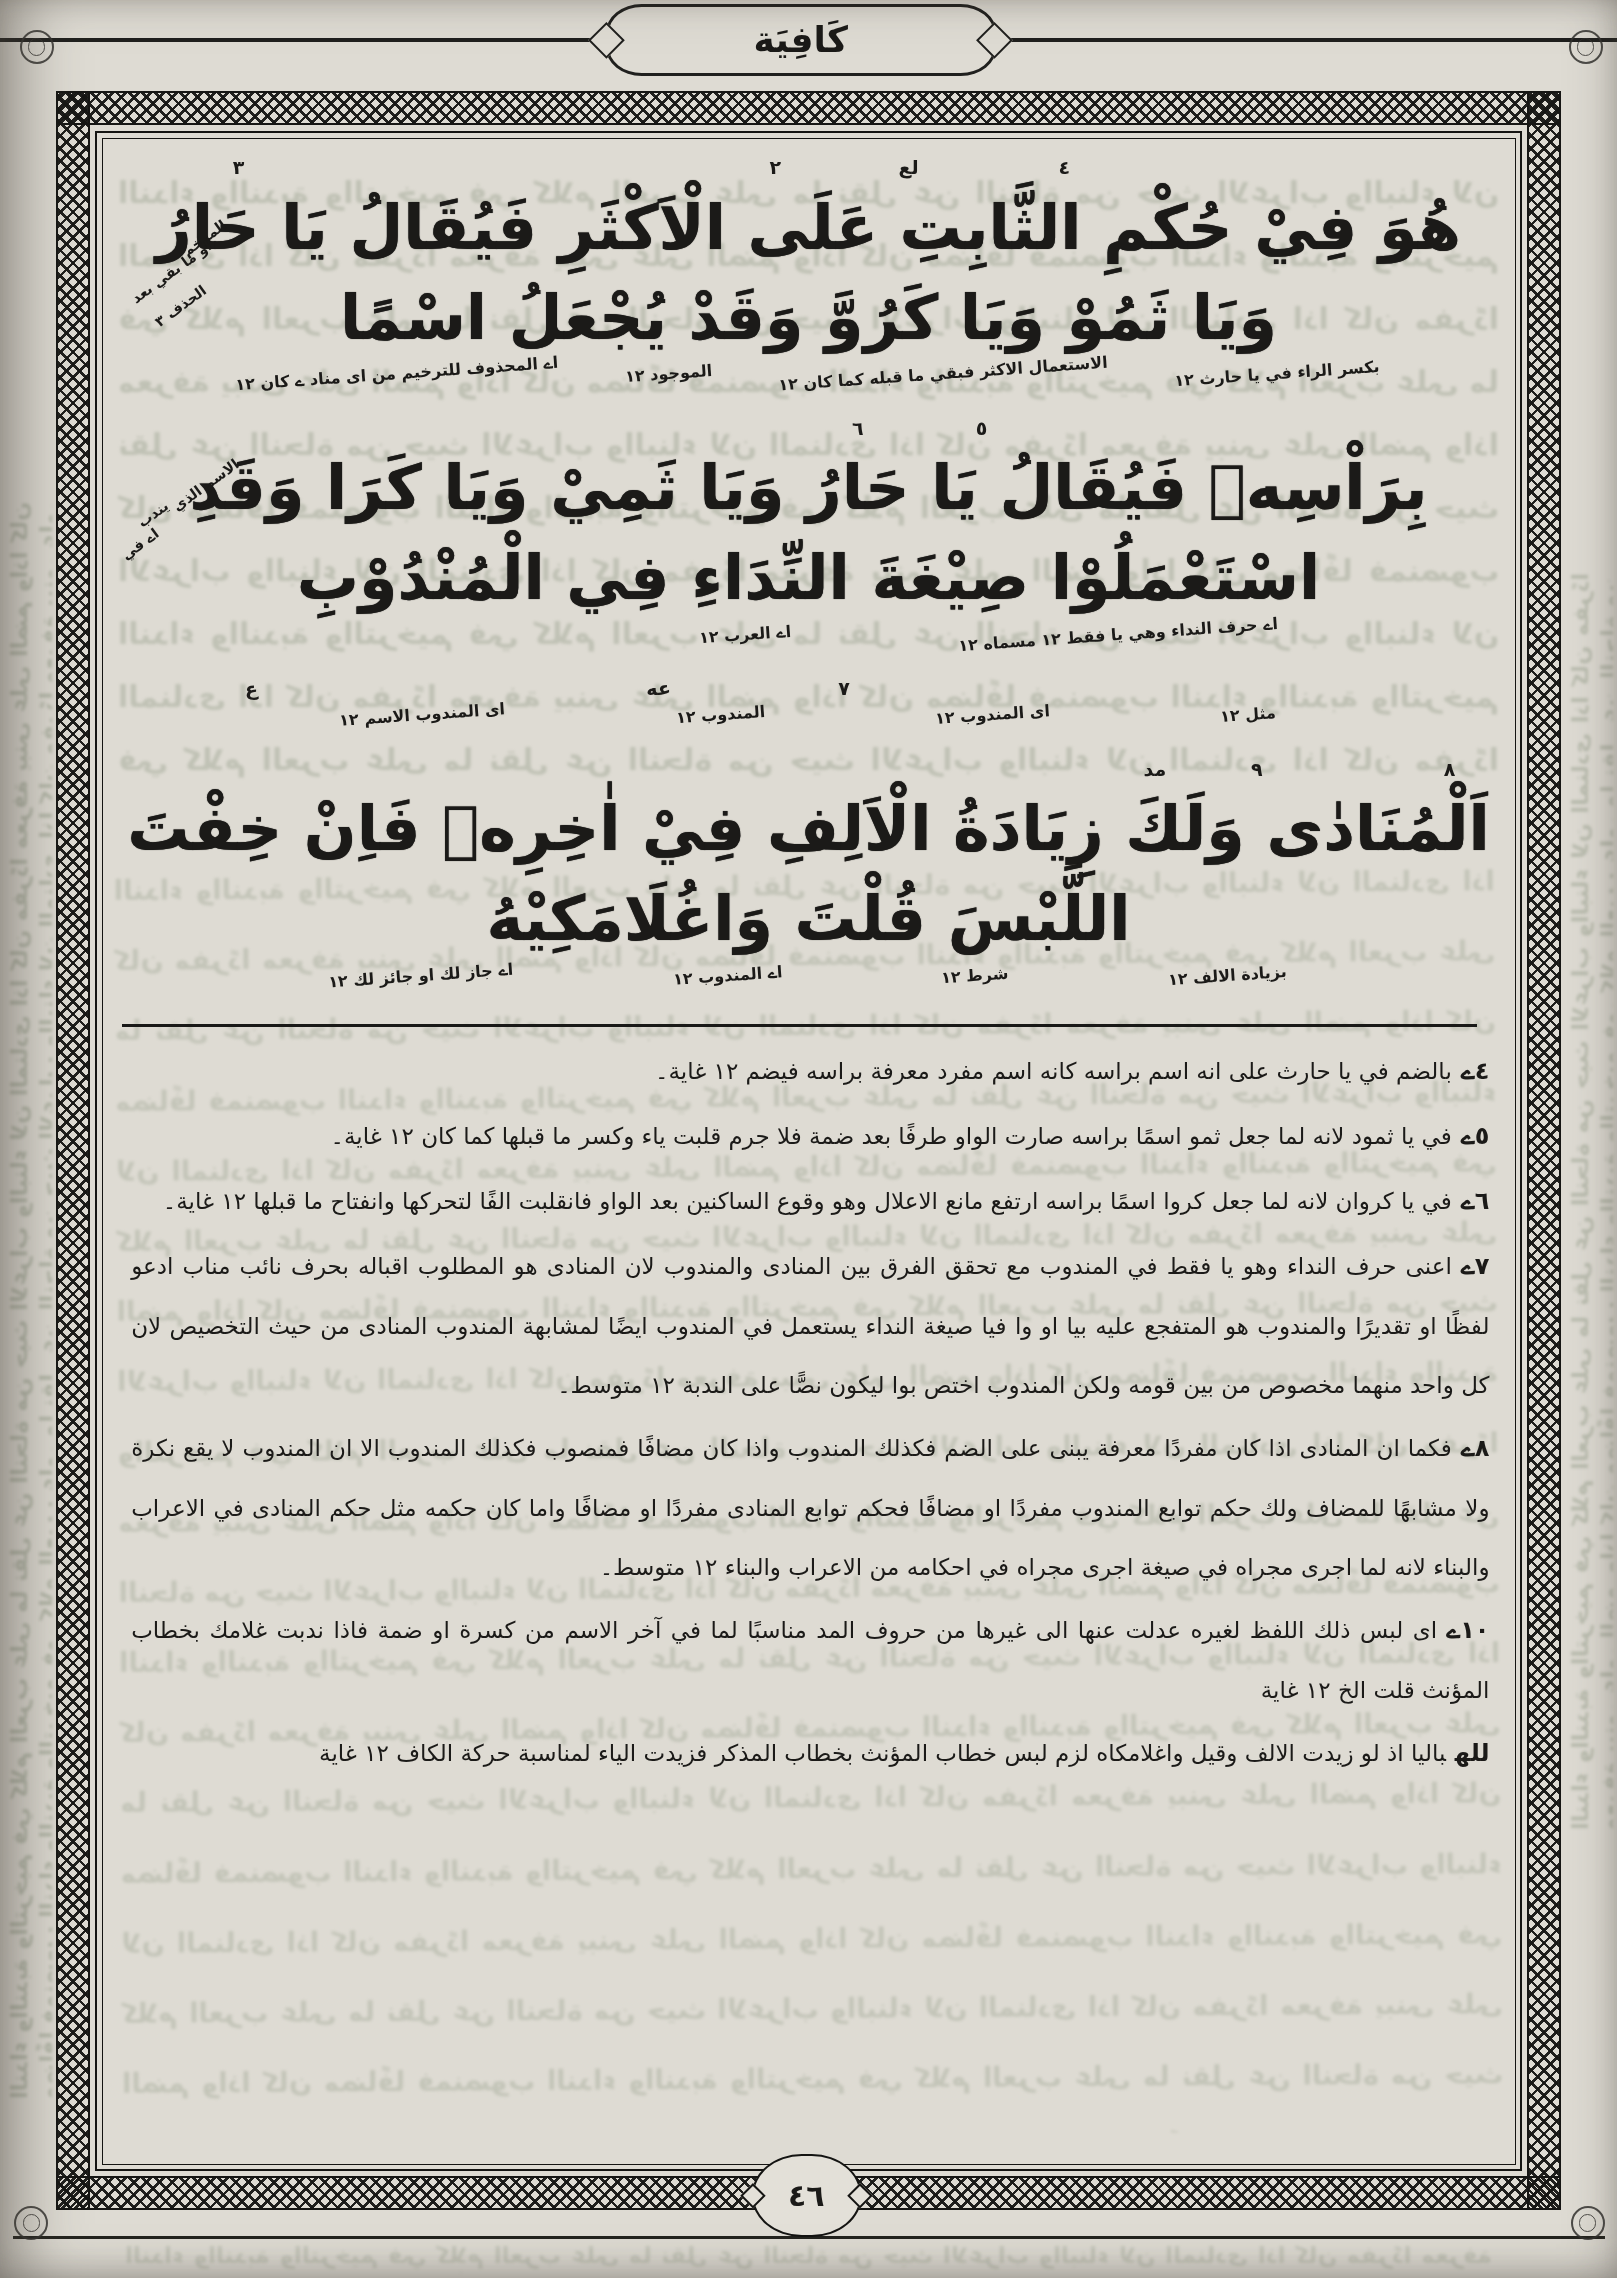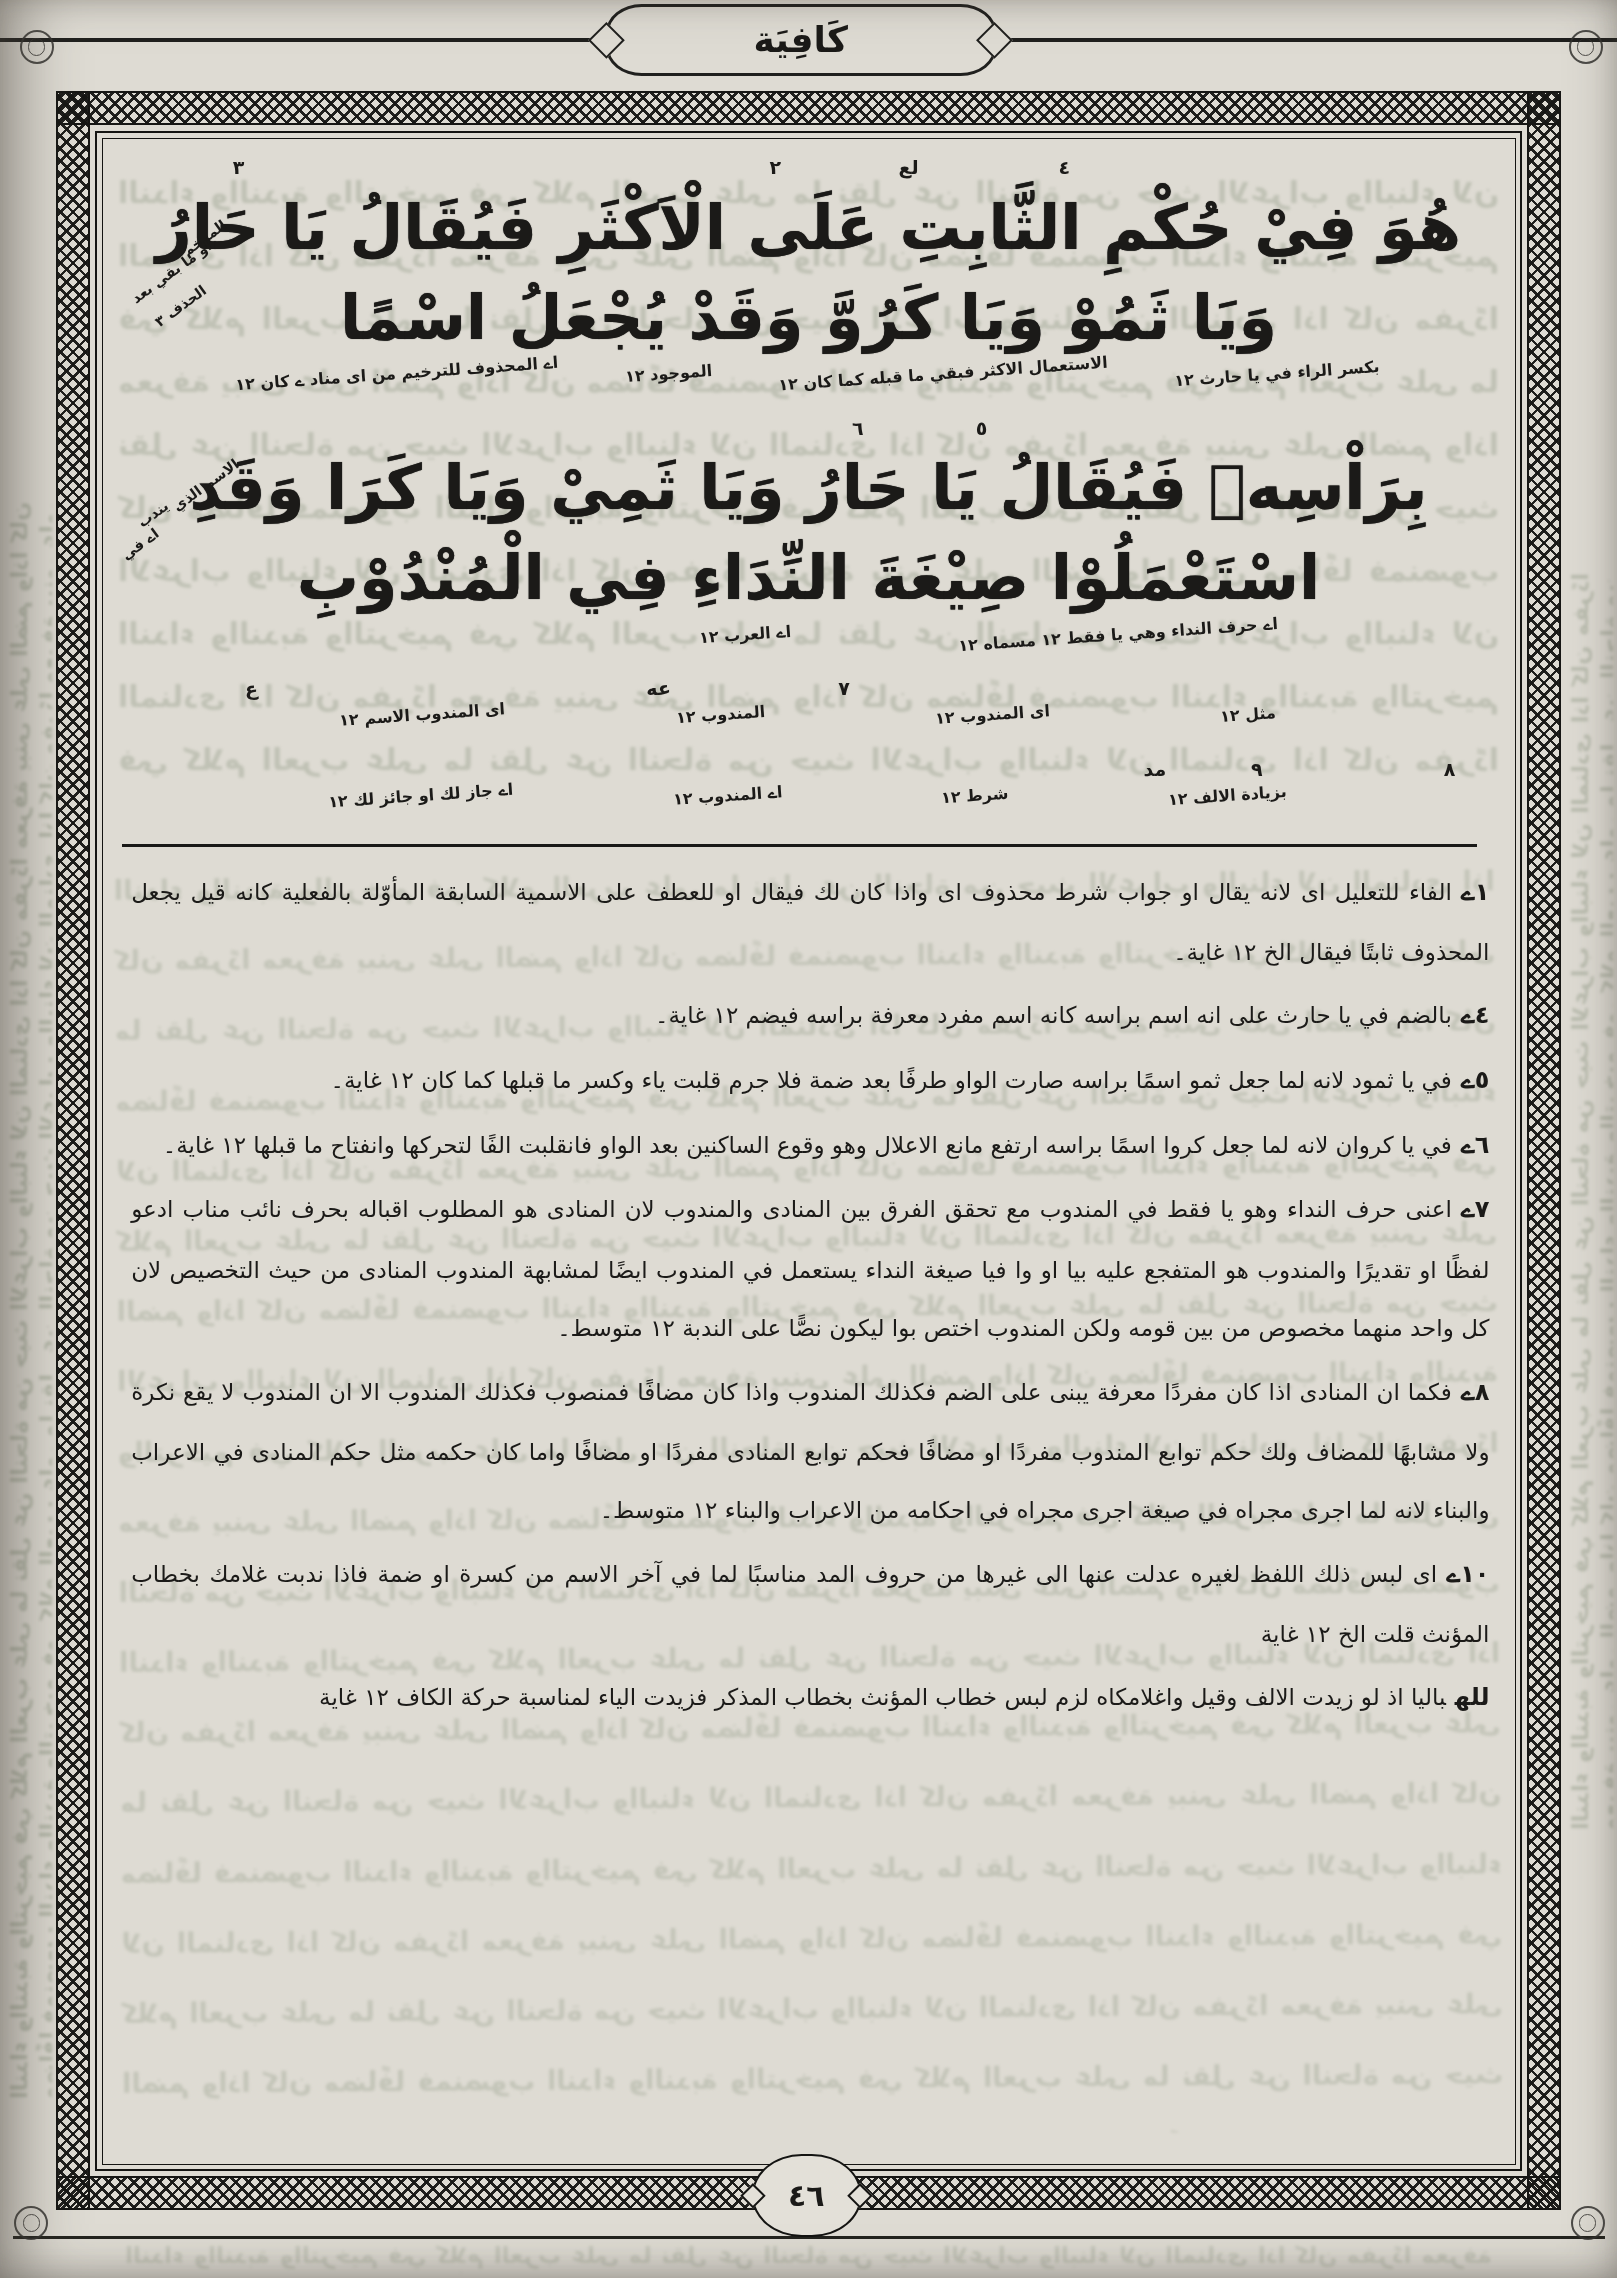--- a/index.html
+++ b/index.html
@@ -148,36 +148,34 @@
               <span>المندوب ١٢</span>
               <span>اى المندوب ١٢</span>
               <span>مثل ١٢</span>
             </div>
           </div>
 
           <div class="matn-block">
             <span class="ref" style="right:24%">مد</span>
             <span class="ref" style="right:17%">٩</span>
             <span class="ref" style="right:3%">٨</span>
+            <div class="matn-line">اَلْمُنَادٰى وَلَكَ زِيَادَةُ الْاَلِفِ فِيْ اٰخِرِهٖ فَاِنْ خِفْتَ اللَّبْسَ قُلْتَ وَاغُلَامَكِيْهُ</div>
             <div class="ann-row">
               <span>اے جاز لك او جائز لك ١٢</span>
               <span>اے المندوب ١٢</span>
               <span>شرط ١٢</span>
               <span>بزيادة الالف ١٢</span>
             </div>
           </div>
         </div>
 
         <div class="divider"></div>
 
         <div class="footnotes">
           <p class="fn">
-            <span class="mk">١ے</span><span>الفاء للتعليل اى لانه يقال او جواب شرط محذوف اى واذا كان لك فيقال او للعطف على الاسمية السابقة المأوّلة بالفعلية كانه قيل يجعل المحذوف ثابتًا فيقال الخ ١٢ غاية۔</span>
-          </p>
-          <p class="fn">
             <span class="mk">٤ے</span><span>بالضم في يا حارث على انه اسم براسه كانه اسم مفرد معرفة براسه فيضم ١٢ غاية۔</span>
           </p>
           <p class="fn">
             <span class="mk">٥ے</span><span>في يا ثمود لانه لما جعل ثمو اسمًا براسه صارت الواو طرفًا بعد ضمة فلا جرم قلبت ياء وكسر ما قبلها كما كان ١٢ غاية۔</span>
           </p>
           <p class="fn">
             <span class="mk">٦ے</span><span>في يا كروان لانه لما جعل كروا اسمًا براسه ارتفع مانع الاعلال وهو وقوع الساكنين بعد الواو فانقلبت الفًا لتحركها وانفتاح ما قبلها ١٢ غاية۔</span>
           </p>
           <p class="fn">
             <span class="mk">٧ے</span><span>اعنى حرف النداء وهو يا فقط في المندوب مع تحقق الفرق بين المنادى والمندوب لان المنادى هو المطلوب اقباله بحرف نائب مناب ادعو لفظًا او تقديرًا والمندوب هو المتفجع عليه بيا او وا فيا صيغة النداء يستعمل في المندوب ايضًا لمشابهة المندوب المنادى من حيث التخصيص لان كل واحد منهما مخصوص من بين قومه ولكن المندوب اختص بوا ليكون نصًّا على الندبة ١٢ متوسط۔</span>

